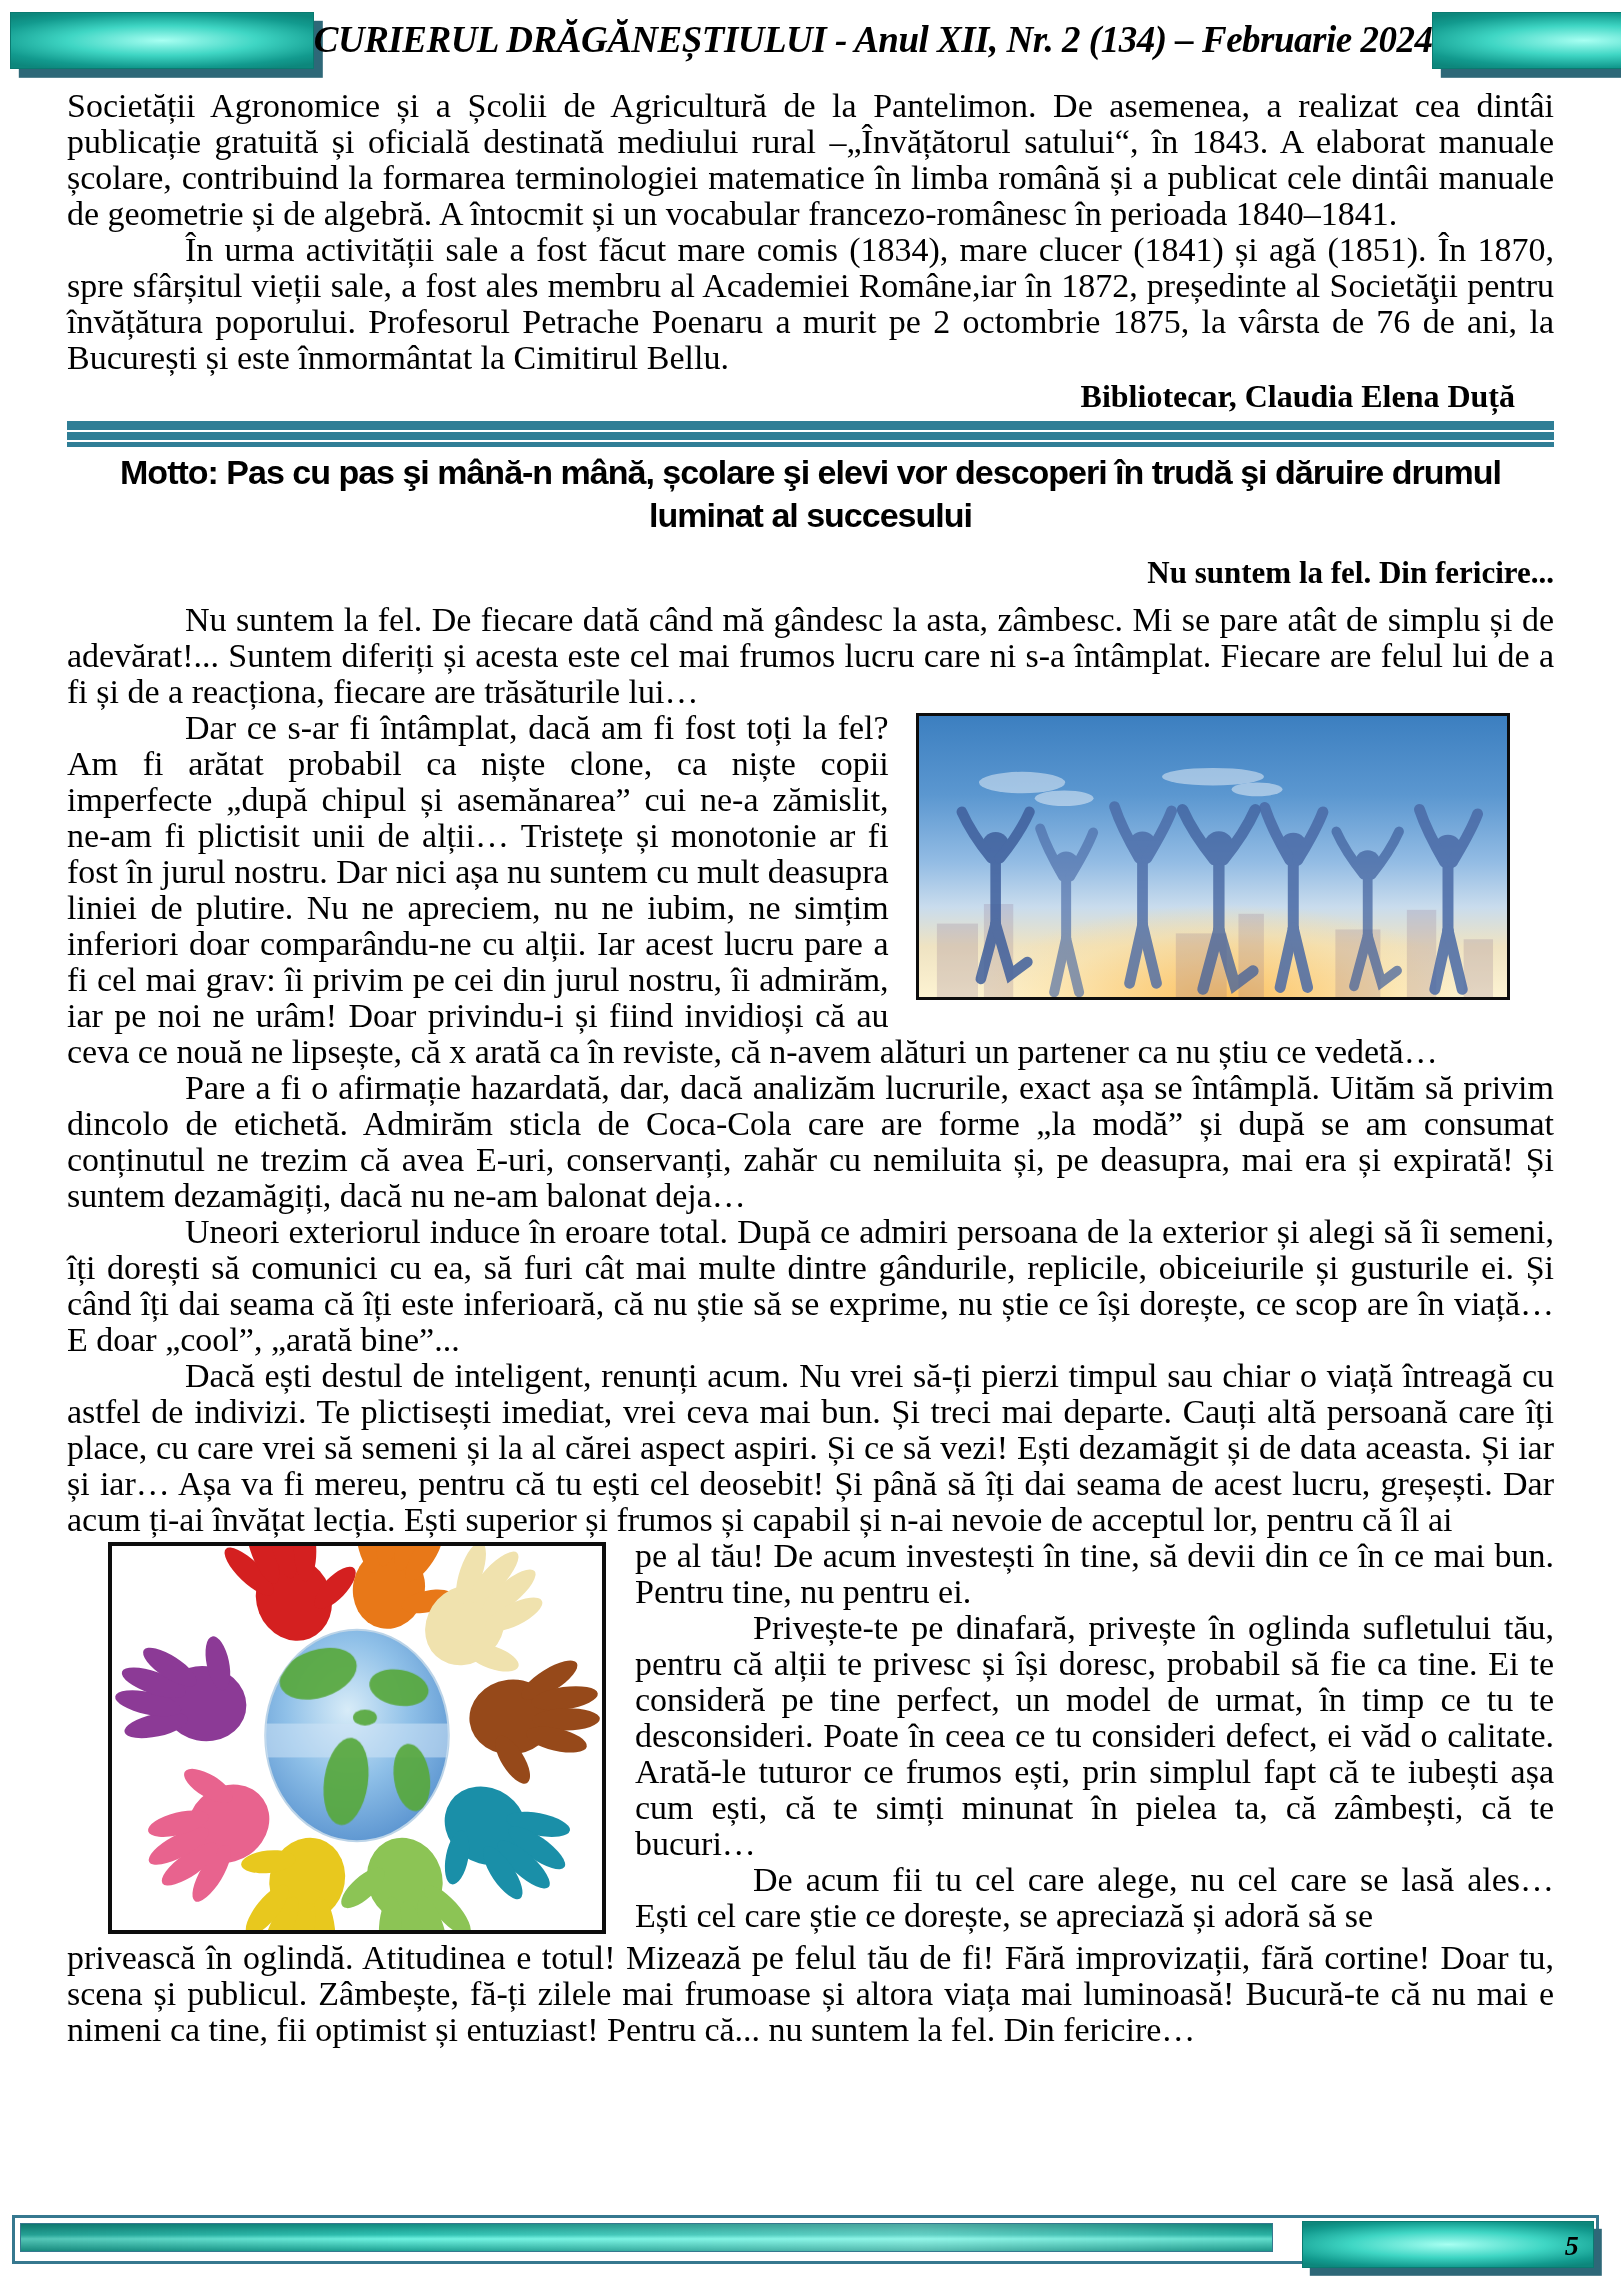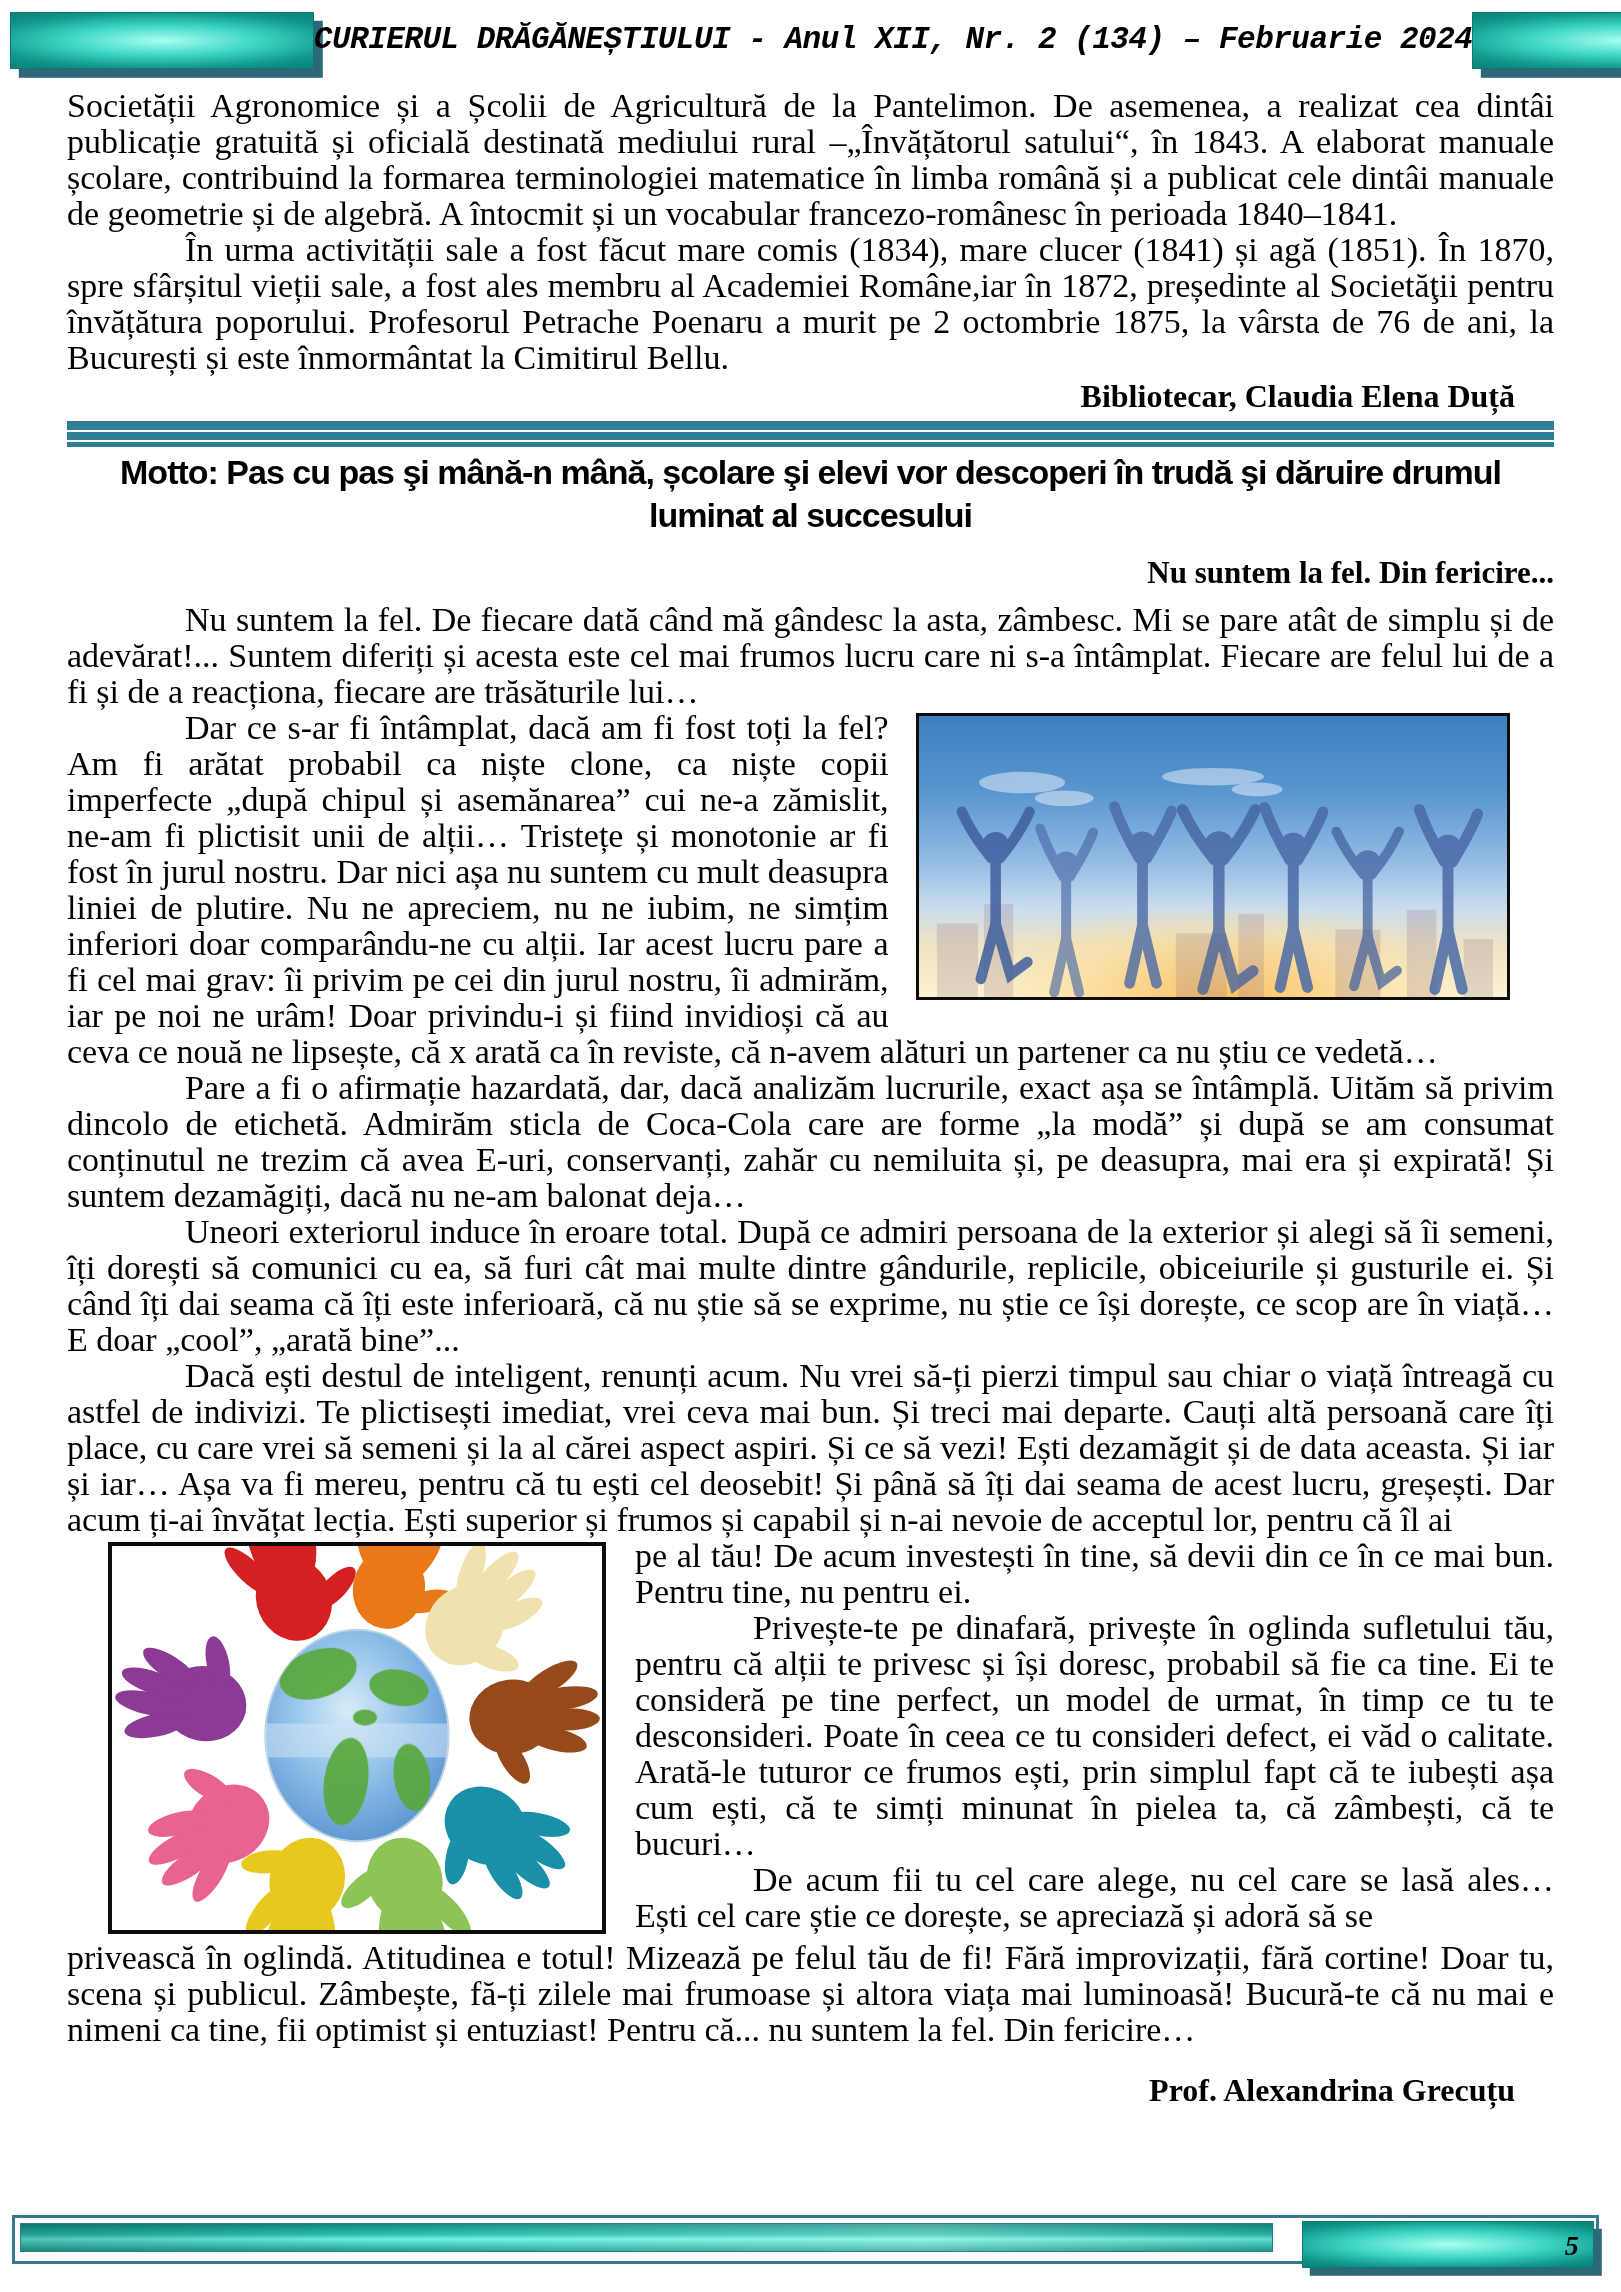--- a/index.html
+++ b/index.html
@@ -20,23 +20,23 @@
   .deco-box{
     width:302px;height:55px;flex:0 0 auto;
     background:
       radial-gradient(ellipse 70% 60% at 50% 50%, #a8fff2 0%, #3fd6c4 45%, #129a8e 82%, #0d877c 100%);
     border:1px solid #0b7a70;
     box-shadow:8.8px 8.8px 0 #2e6878;
   }
   .masthead-title{
     flex:1;
     text-align:left;
-    font-family:Liberation Mono, monospace;
+    font-family:Liberation Serif, serif;
     font-weight:bold;font-style:italic;
-    font-size:31px;line-height:55px;
+    font-size:37px;line-height:55px;
     letter-spacing:-0.5px;
     white-space:nowrap;
   }
   
   .content{padding:0 67px;}
   p.body{
     margin:0;
     font-size:34px;line-height:36px;
     text-align:justify;
   }
@@ -243,21 +243,20 @@
             </g>
           </g>
         </svg>
       </div>
 
       <p class="body">pe al tău! De acum investești în tine, să devii din ce în ce mai bun. Pentru tine, nu pentru ei.</p>
       <p class="body indent">Privește-te pe dinafară, privește în oglinda sufletului tău, pentru că alții te privesc și își doresc, probabil să fie ca tine. Ei te consideră pe tine perfect, un model de urmat, în timp ce tu te desconsideri. Poate în ceea ce tu consideri defect, ei văd o calitate. Arată-le tuturor ce frumos ești, prin simplul fapt că te iubești așa cum ești, că te simți minunat în pielea ta, că zâmbești, că te bucuri…</p>
       <p class="body indent">De acum fii tu cel care alege, nu cel care se lasă ales… Ești cel care știe ce dorește, se apreciază și adoră să se</p>
       <p class="body clear-left">privească în oglindă. Atitudinea e totul! Mizează pe felul tău de fi! Fără improvizații, fără cortine! Doar tu, scena și publicul. Zâmbește, fă-ți zilele mai frumoase și altora viața mai luminoasă! Bucură-te că nu mai e nimeni ca tine, fii optimist și entuziast! Pentru că... nu suntem la fel. Din fericire…</p>
 
-      <div class="sig" style="margin-top:23.5px;">Prof. Alexandrina Grecuțu</div>
     </section>
 
   </div>
 
   <footer class="footer">
     <div class="footer-frame">
       <div class="footer-bar"></div>
     </div>
     <div class="footer-block">
       <span class="pagenum">5</span>

